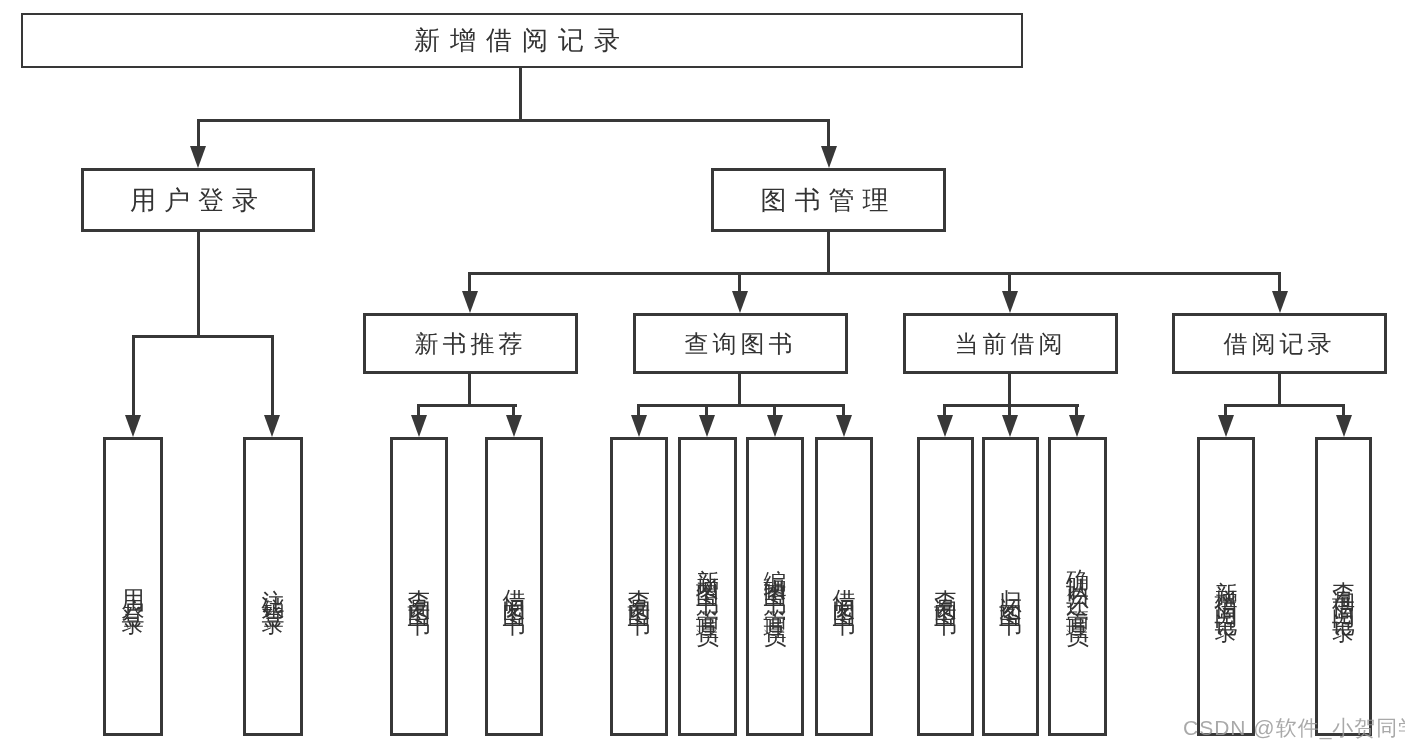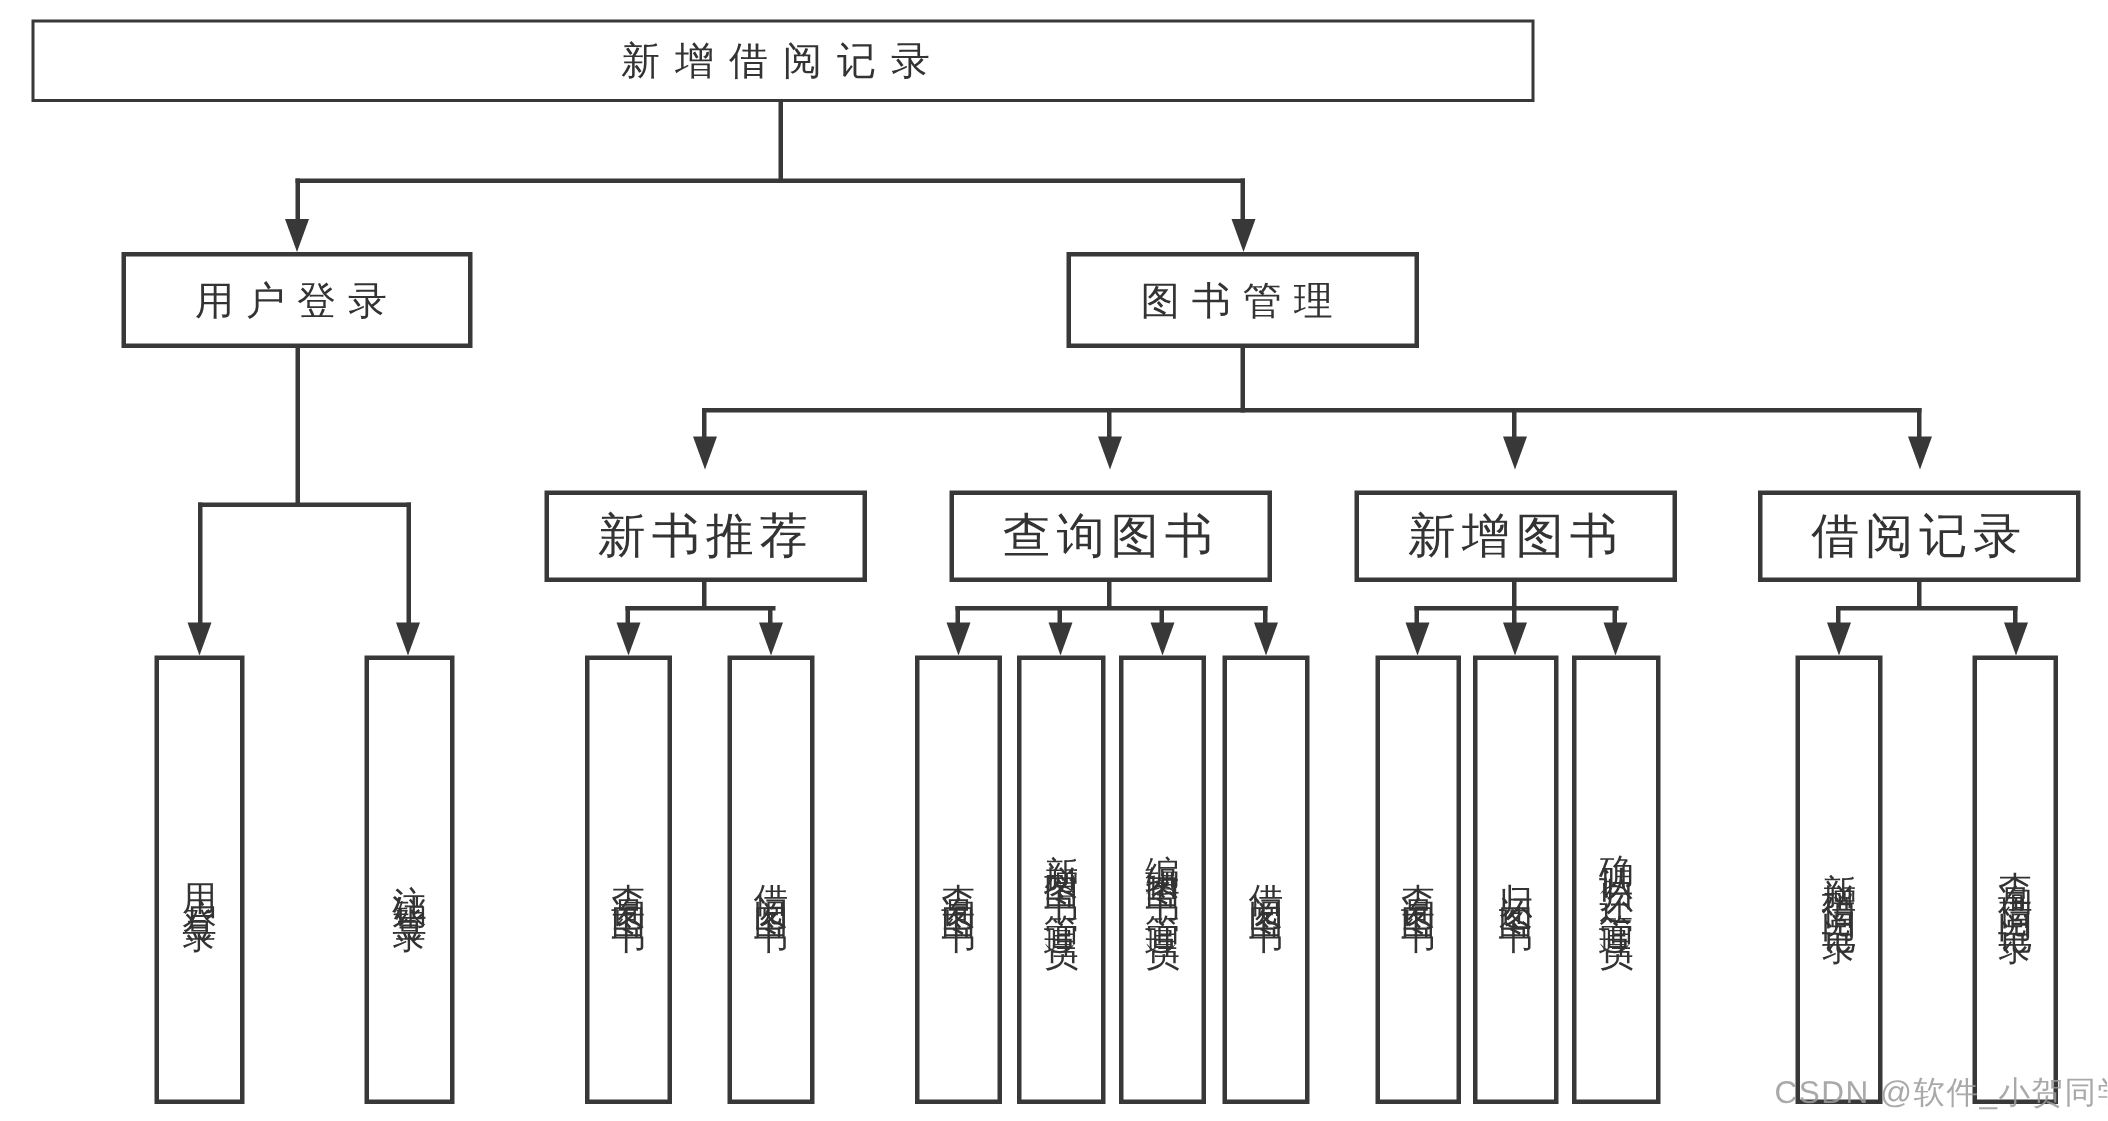--- a/index.html
+++ b/index.html
@@ -27,21 +27,21 @@
     border: 3px solid var(--line-color);
     color: var(--text-color);
     display: flex;
     align-items: center;
     justify-content: center;
     z-index: 2;
     white-space: nowrap;
   }
   .box.root  { border-width: 2px; font-size: 26px; letter-spacing: 10px; }
   .box.lvl2  { font-size: 26px; letter-spacing: 8px; }
-  .box.lvl3  { font-size: 32px; letter-spacing: 4px; margin-top: 14px; }
+  .box.lvl3  { font-size: 24px; letter-spacing: 4px; }
   .box.vbox  {
     writing-mode: vertical-rl;
     font-size: 23px;
     letter-spacing: 8px;
     white-space: normal;
     line-height: 1;
   }
 
   
   .hline, .vline {
@@ -141,21 +141,21 @@
   <div class="arr" style="left:1218px; top:415px;"></div>
   <div class="arr" style="left:1336px; top:415px;"></div>
 
   <div class="box root" style="left:21px; top:13px; width:1002px; height:55px;">新增借阅记录</div>
 
   <div class="box lvl2" style="left:81px; top:168px; width:234px; height:64px;">用户登录</div>
   <div class="box lvl2" style="left:711px; top:168px; width:235px; height:64px;">图书管理</div>
 
   <div class="box lvl3" style="left:363px; top:313px; width:215px; height:61px;">新书推荐</div>
   <div class="box lvl3" style="left:633px; top:313px; width:215px; height:61px;">查询图书</div>
-  <div class="box lvl3" style="left:903px; top:313px; width:215px; height:61px;">新增图书</div>
+  <div class="box lvl3" style="left:903px; top:313px; width:215px; height:61px;">当前借阅</div>
   <div class="box lvl3" style="left:1172px; top:313px; width:215px; height:61px;">借阅记录</div>
 
   <div class="box vbox" style="left:103px; top:437px; width:60px; height:299px;">用户登录</div>
   <div class="box vbox" style="left:243px; top:437px; width:60px; height:299px;">注销登录</div>
 
   <div class="box vbox" style="left:390px; top:437px; width:58px; height:299px;">查询图书</div>
   <div class="box vbox" style="left:485px; top:437px; width:58px; height:299px;">借阅图书</div>
 
   <div class="box vbox" style="left:610px; top:437px; width:58px; height:299px;">查询图书</div>
   <div class="box vbox" style="left:678px; top:437px; width:59px; height:299px;">新增图书（管理员）</div>

